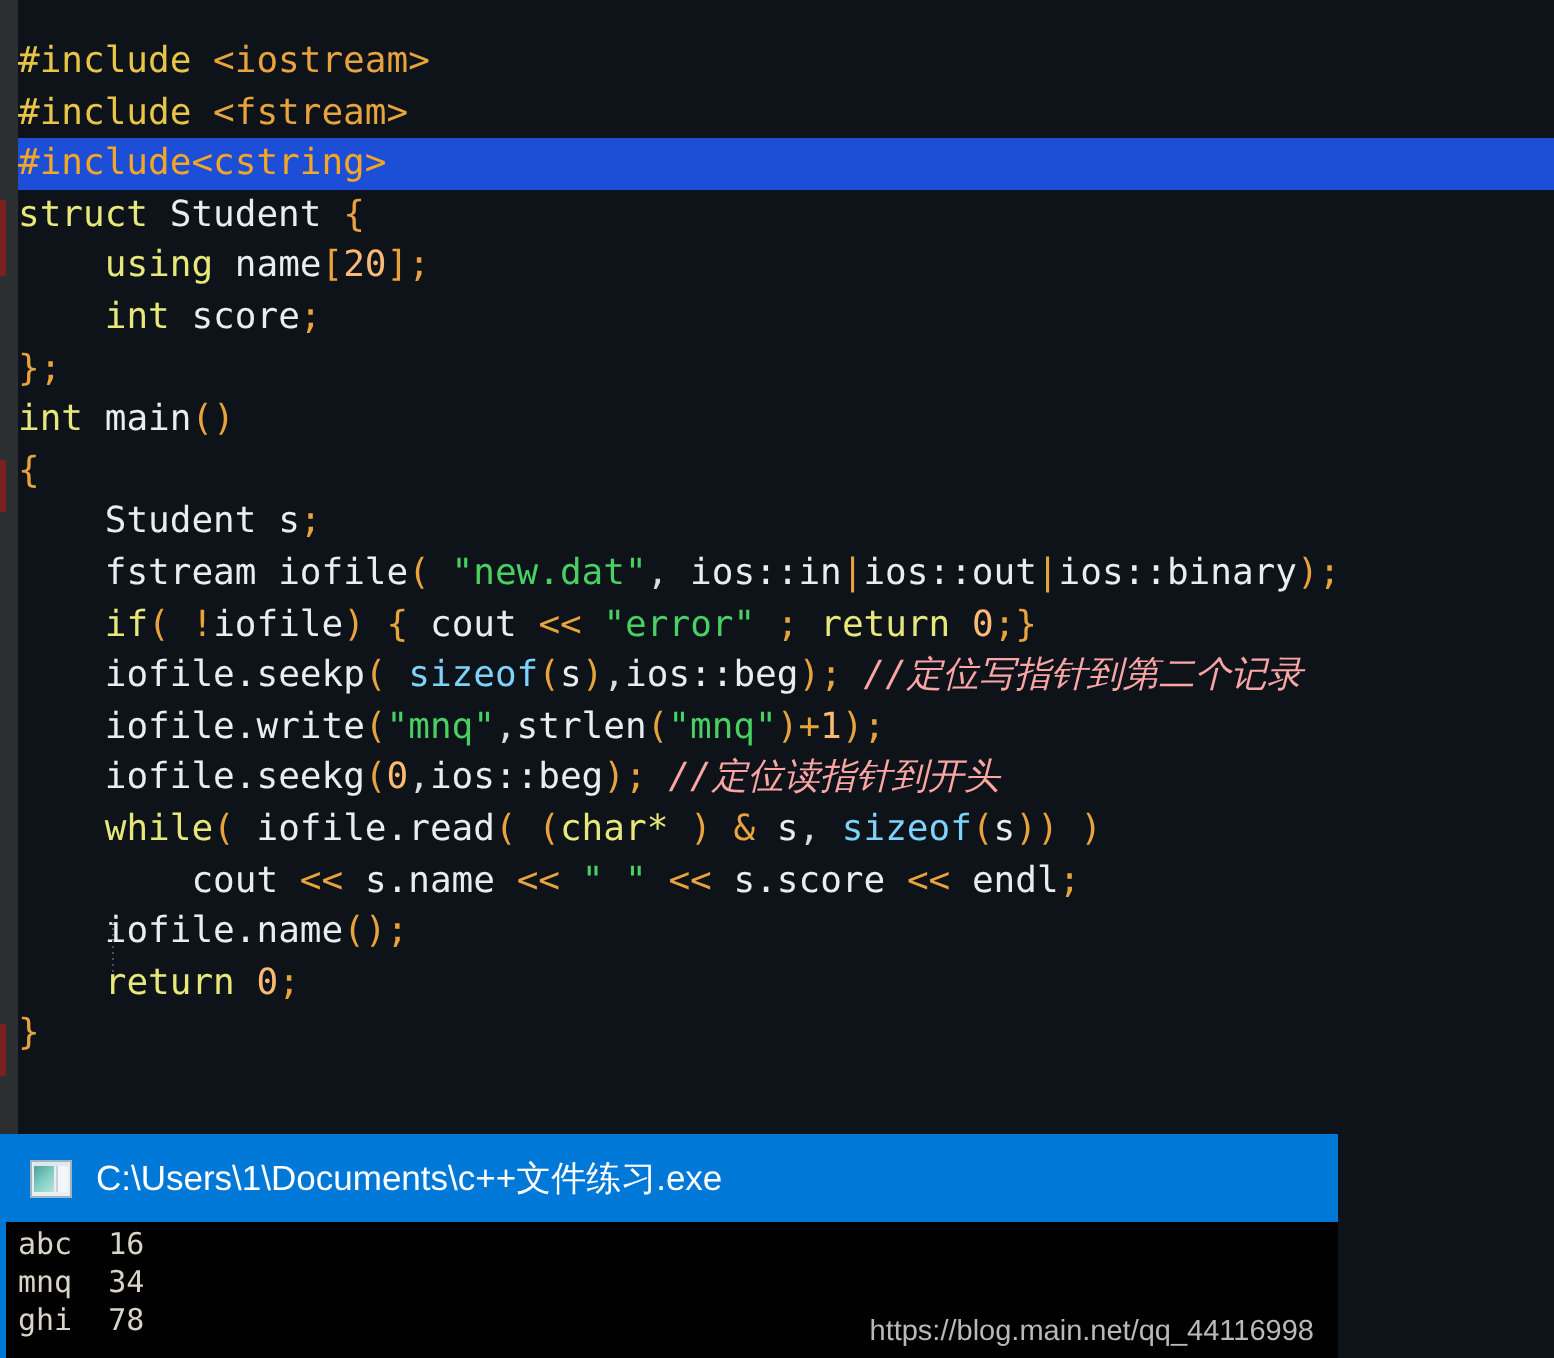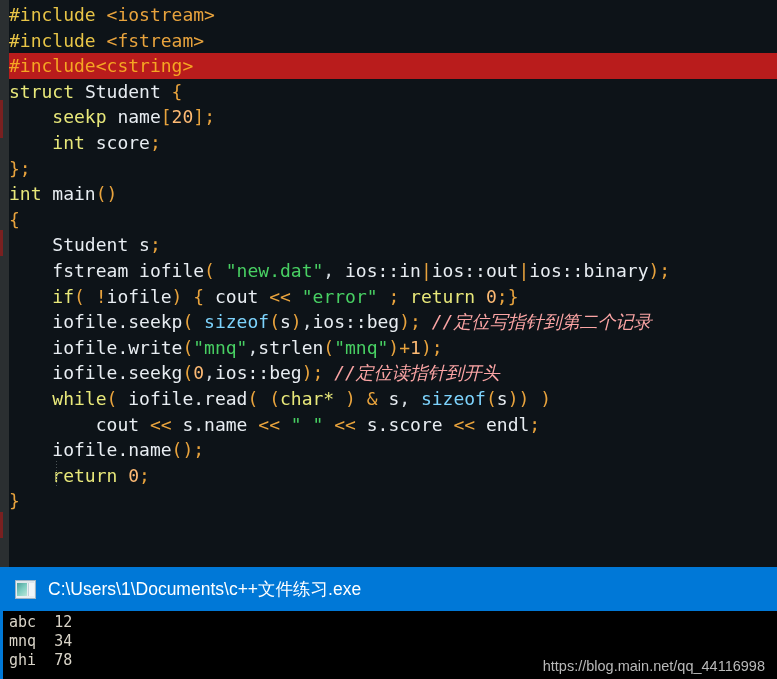--- a/index.html
+++ b/index.html
@@ -32,35 +32,35 @@
   .gutter-mark {
     position: absolute;
     left: 0;
     width: 3px;
     background: #7a2020;
   }
   .code {
     position: absolute;
     left: 0; top: 0;
     width: 777px;
-    padding-top: 2px;
+    padding-top: 18px;
     z-index: 2;
   }
   .line {
     position: relative;
     height: 25.6px;
     line-height: 25.6px;
     white-space: pre;
     font-size: 18px;
     padding-left: 9px;
     color: #d6dde3;
     letter-spacing: 0px;
   }
   .line.hl {
-    background: #b91c1c;
+    background: #1d4ed8;
   }
   .line.hl .tok-pre { color: #f5a623; }
   .line.hl .tok-inc { color: #f5a623; }
 
   
   .indent-guide {
     position: absolute;
     width: 1px;
     z-index: 3;
     background: repeating-linear-gradient(
@@ -81,21 +81,21 @@
   .tok-num    { color: #fdba74; }          
   .tok-str    { color: #48d063; }          
   .tok-cmt    { color: #fca5a5; font-style: italic; }
   .tok-plain  { color: #d6dde3; }
   .tok-semi   { color: #e8a33d; }
 
   
   .console-window {
     position: absolute;
     left: 0; top: 567px;
-    width: 777px;
+    width: 669px;
     height: 112px;
     background: #0f766e;
   }
   .titlebar {
     position: relative;
     height: 44px;
     background: #0078d7;
     display: flex;
     align-items: center;
     padding-left: 15px;
@@ -181,21 +181,21 @@
 
     <div class="line"><span class="tok-pre">#include</span><span class="tok-inc"> &lt;iostream&gt;</span></div>
 
     <div class="line"><span class="tok-pre">#include</span><span class="tok-inc"> &lt;fstream&gt;</span></div>
 
     <div class="line hl"><span class="tok-pre">#include</span><span class="tok-inc">&lt;cstring&gt;</span></div>
 
 
     <div class="line"><span class="tok-kw">struct</span><span class="tok-plain"> </span><span class="tok-id">Student</span><span class="tok-plain"> </span><span class="tok-punc">{</span></div>
 
-    <div class="line"><span>    </span><span class="tok-kw">seekp</span><span class="tok-plain"> </span><span class="tok-id">name</span><span class="tok-punc">[</span><span class="tok-num">20</span><span class="tok-punc">]</span><span class="tok-semi">;</span></div>
+    <div class="line"><span>    </span><span class="tok-kw">using</span><span class="tok-plain"> </span><span class="tok-id">name</span><span class="tok-punc">[</span><span class="tok-num">20</span><span class="tok-punc">]</span><span class="tok-semi">;</span></div>
 
     <div class="line"><span>    </span><span class="tok-kw">int</span><span class="tok-plain"> </span><span class="tok-id">score</span><span class="tok-semi">;</span></div>
 
     <div class="line"><span class="tok-punc">}</span><span class="tok-semi">;</span></div>
 
     <div class="line"><span class="tok-kw">int</span><span class="tok-plain"> </span><span class="tok-id">main</span><span class="tok-punc">()</span></div>
 
     <div class="line"><span class="tok-punc">{</span></div>
 
     <div class="line"><span>    </span><span class="tok-id">Student</span><span class="tok-plain"> </span><span class="tok-id">s</span><span class="tok-semi">;</span></div>
@@ -229,19 +229,19 @@
     <div class="titlebar-icon">
       <div class="ti-bar"></div>
       <div class="ti-left"></div>
       <div class="ti-right"></div>
     </div>
     <div class="title-text">C:\Users\1\Documents\c++文件练习.exe</div>
   </div>
 
   <div class="console-body">
     <div class="console-left-border"></div>
-    <div class="console-line">abc  12</div>
+    <div class="console-line">abc  16</div>
     <div class="console-line">mnq  34</div>
     <div class="console-line">ghi  78</div>
     <div class="watermark">https://blog.main.net/qq_44116998</div>
   </div>
 
 </div>
 
 </body></html>

